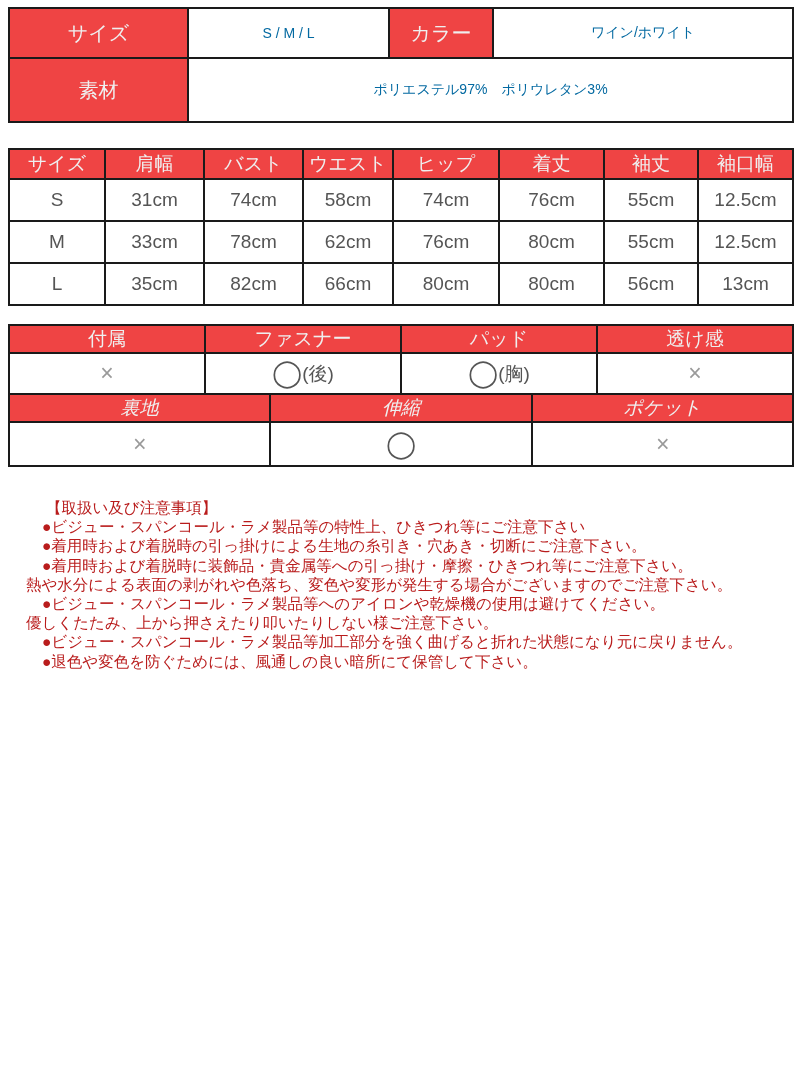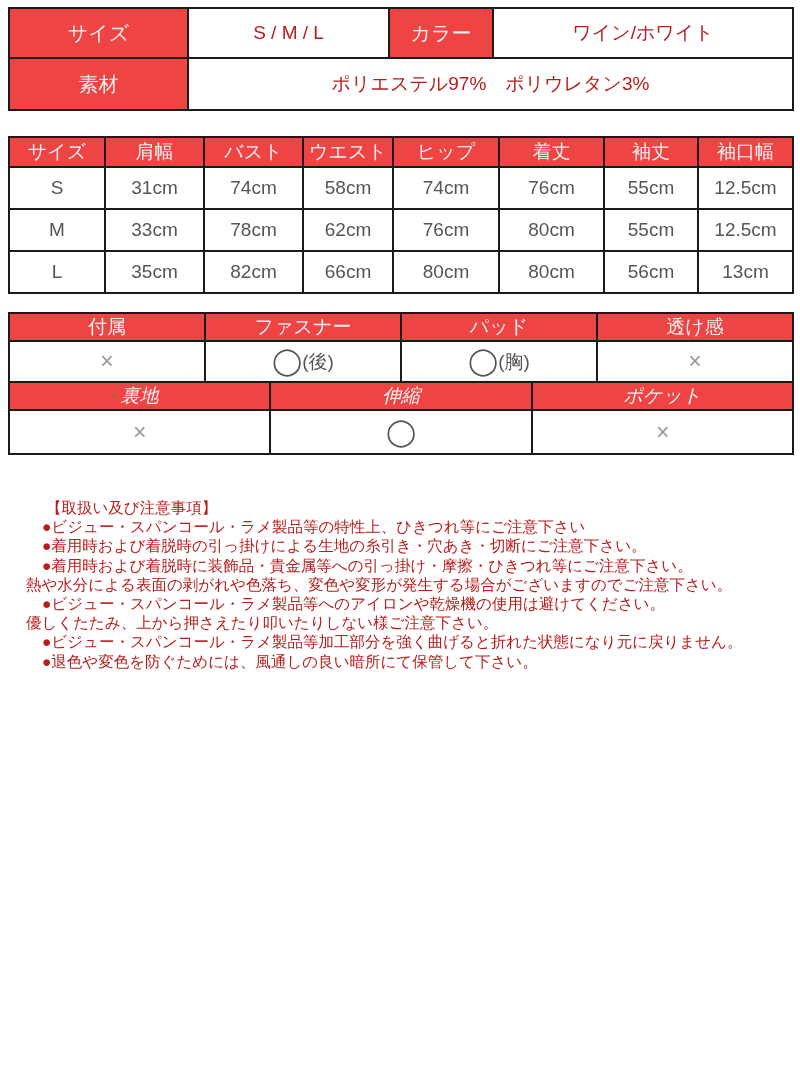--- a/index.html
+++ b/index.html
@@ -30,23 +30,23 @@
     white-space: nowrap;
   }
   table.tbl th {
     background: #ef4444;
     color: #efefef;
     font-weight: normal;
   }
   
   table.top { margin-top: 7px; }
   table.top th { font-size: 20px; }
-  table.top td { font-size: 19px; color: #b91c1c; }
+  table.top td { font-size: 14px; color: #0369a1; }
   table.top tr.r1 { height: 50px; }
-  table.top tr.r2 { height: 52px; }
+  table.top tr.r2 { height: 64px; }
   
   table.size { margin-top: 25px; }
   table.size tr.head { height: 30px; }
   table.size tr.data { height: 42px; }
   table.size th { font-size: 19px; }
   table.size td { font-size: 19px; color: #555555; }
   
   table.spec { margin-top: 18px; }
   table.spec2 { margin-top: -2px; font-style: italic; }
   table.spec tr.head, table.spec2 tr.head { height: 24px; }

